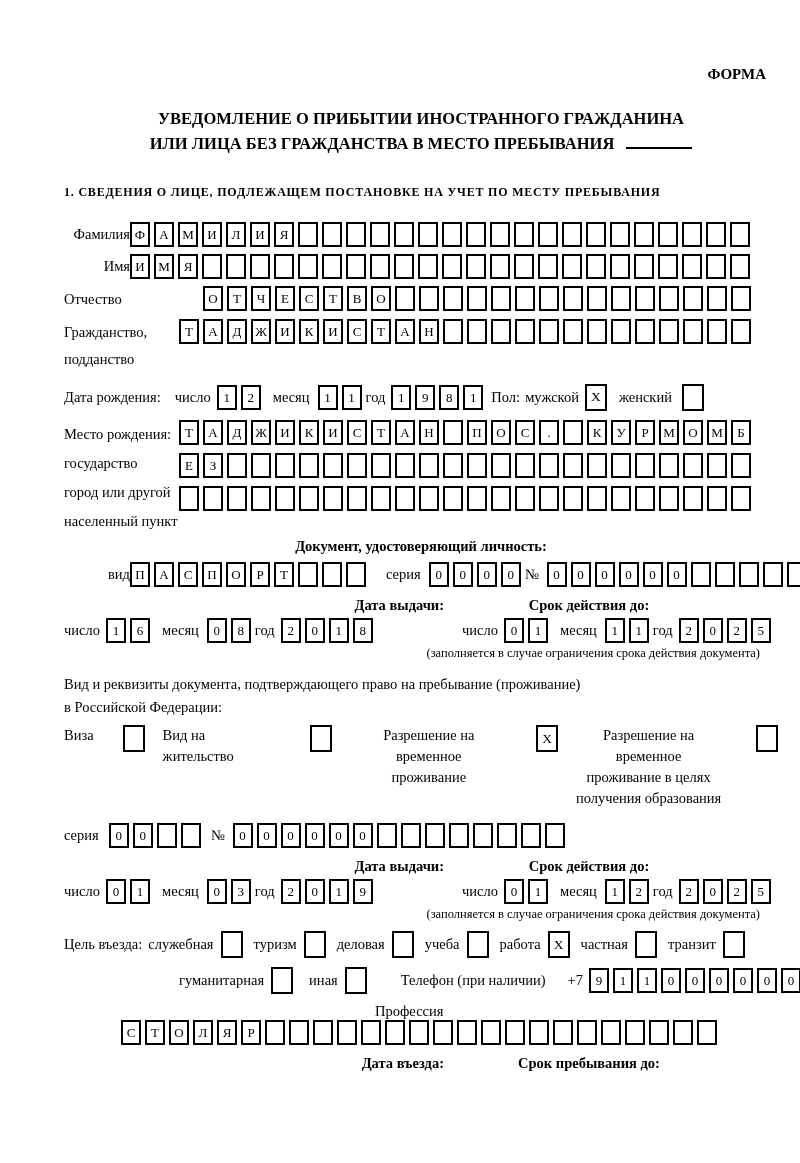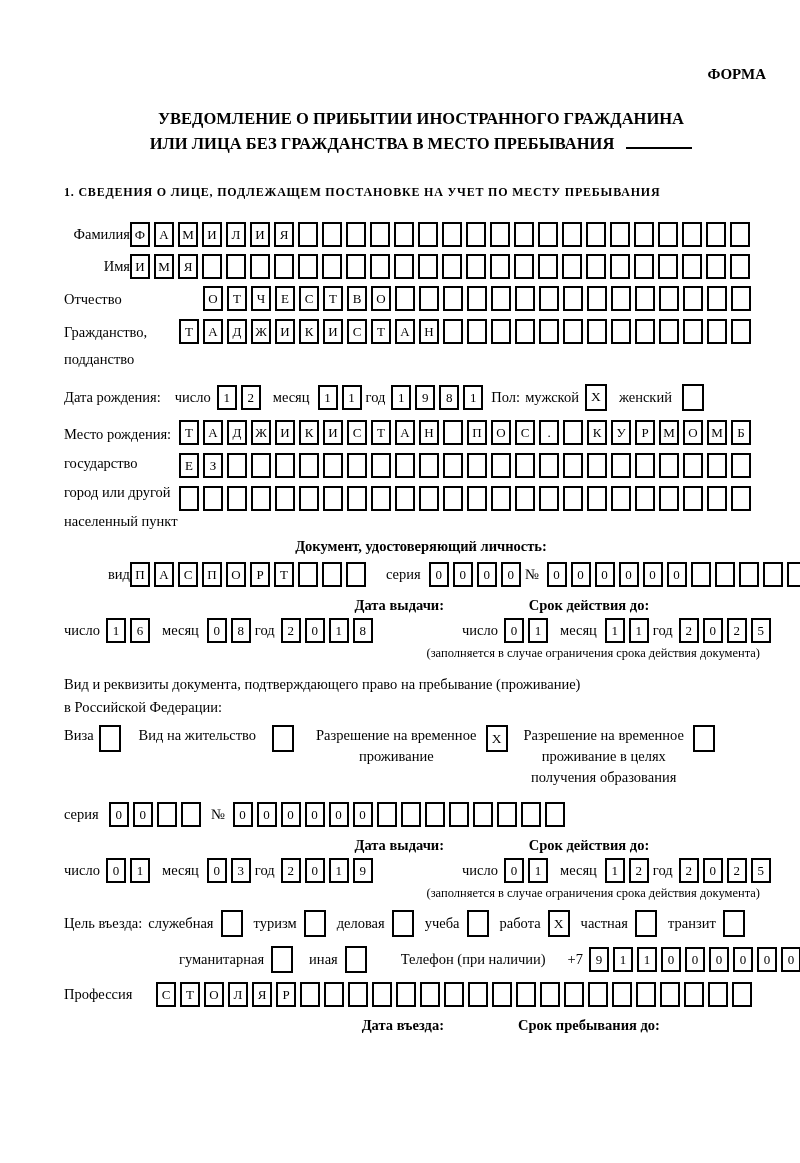--- a/index.html
+++ b/index.html
@@ -54,21 +54,21 @@
   .half-l{display:flex;align-items:center;width:398px;flex:none;}
   .half-r{display:flex;align-items:center;}
   .dlbl{margin-right:6px;}
   .gap8{margin-left:8px;margin-right:8px;}
   .note-r{margin-top:3px;text-align:right;padding-right:18px;font-size:12.5px;}
 
   .para{margin-top:12px;font-size:14.5px;line-height:1.6;}
 
   
   .opts-row{display:flex;align-items:flex-start;margin-top:6px;}
-  .opt{display:flex;align-items:flex-start;}
+  .opt{display:flex;align-items:flex-start;gap:24px;}
   .opt .cb{margin-left:9px;}
   .opt-label{font-size:14.5px;line-height:1.45;text-align:center;}
   .opt-label.left{text-align:left;}
 
   
   .purpose-row{display:flex;align-items:center;margin-top:9px;}
   .purpose-row .cb{margin-left:7px;}
   .pgap{margin-left:11px;}
   .indent115{margin-left:115px;}
 </style>
@@ -552,21 +552,21 @@
         <span class="cell">1</span>
         <span class="cell">0</span>
         <span class="cell">0</span>
         <span class="cell">0</span>
         <span class="cell">0</span>
         <span class="cell">0</span>
         <span class="cell">0</span>
       </span>
   </div>
 
-  <div class="row" style="margin-top:9px;">
+  <div class="row" style="margin-top:9px;flex-direction:column;">
     <span class="lbl w92">Профессия</span>
     <span class="cells">
         <span class="cell">С</span>
         <span class="cell">Т</span>
         <span class="cell">О</span>
         <span class="cell">Л</span>
         <span class="cell">Я</span>
         <span class="cell">Р</span>
         <span class="cell"></span>
         <span class="cell"></span>

